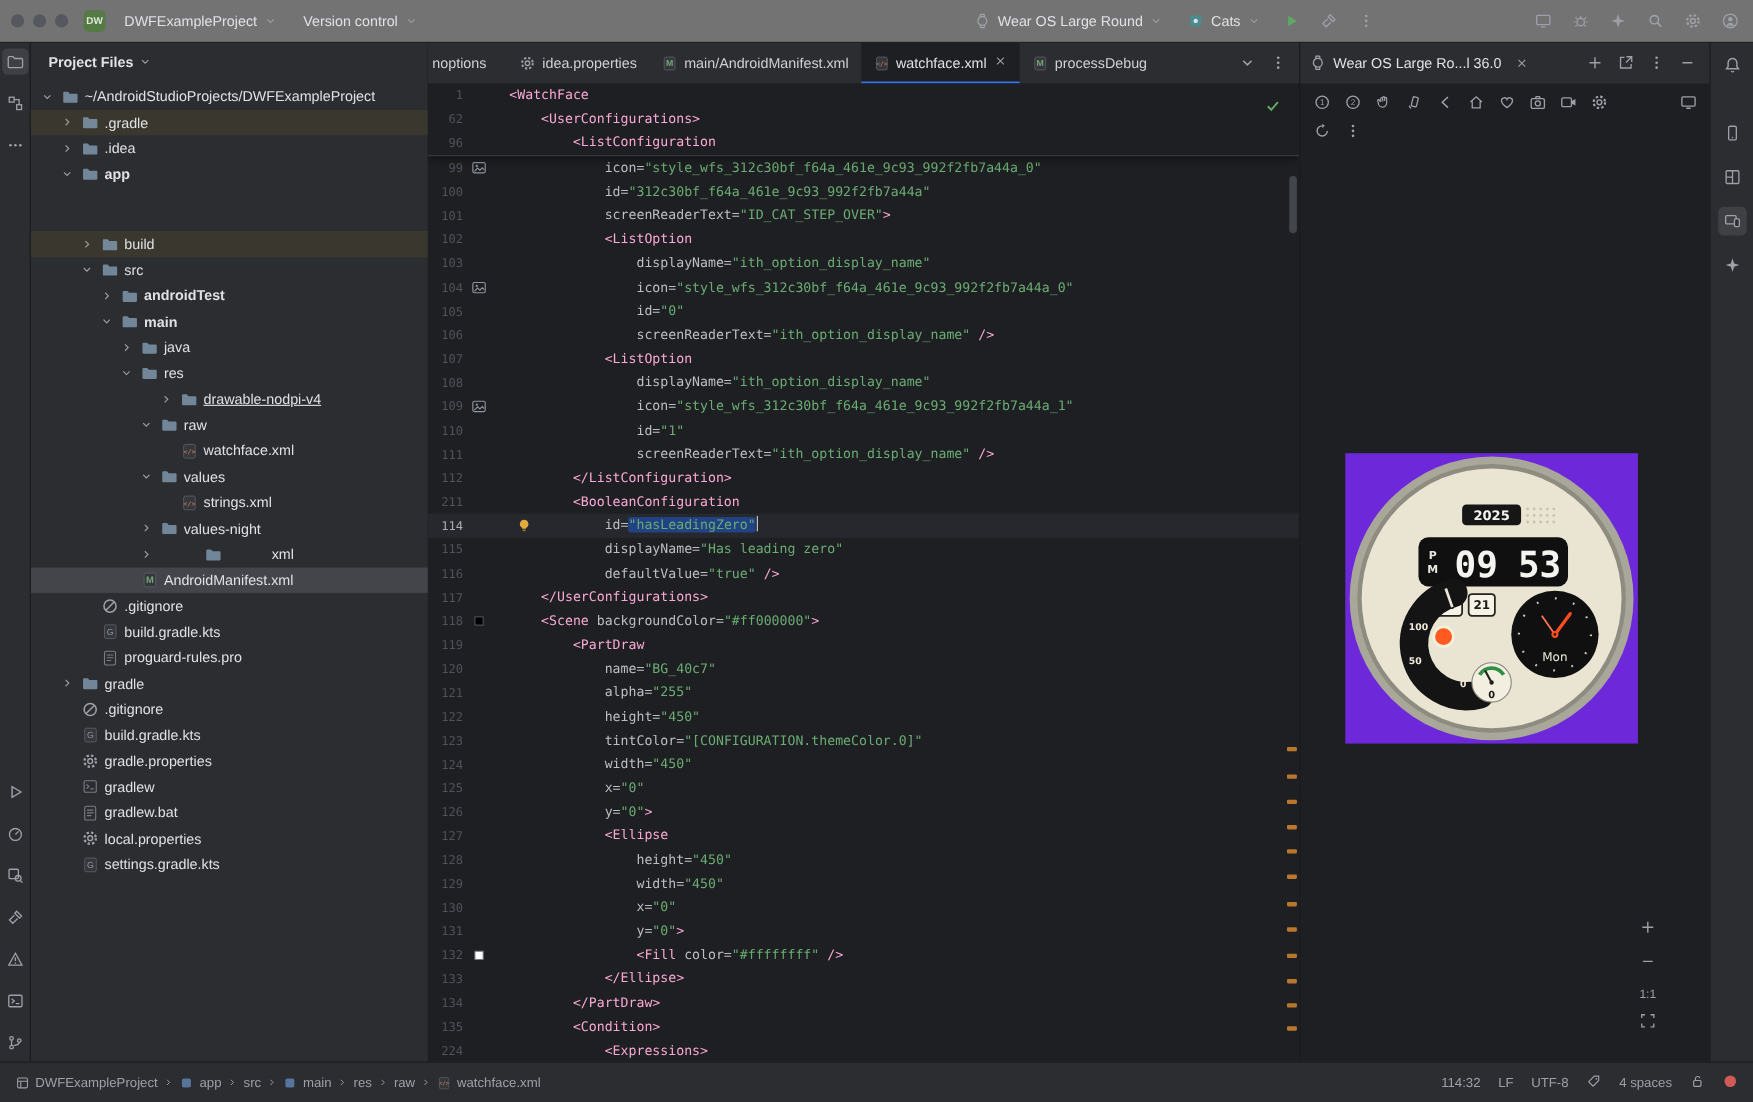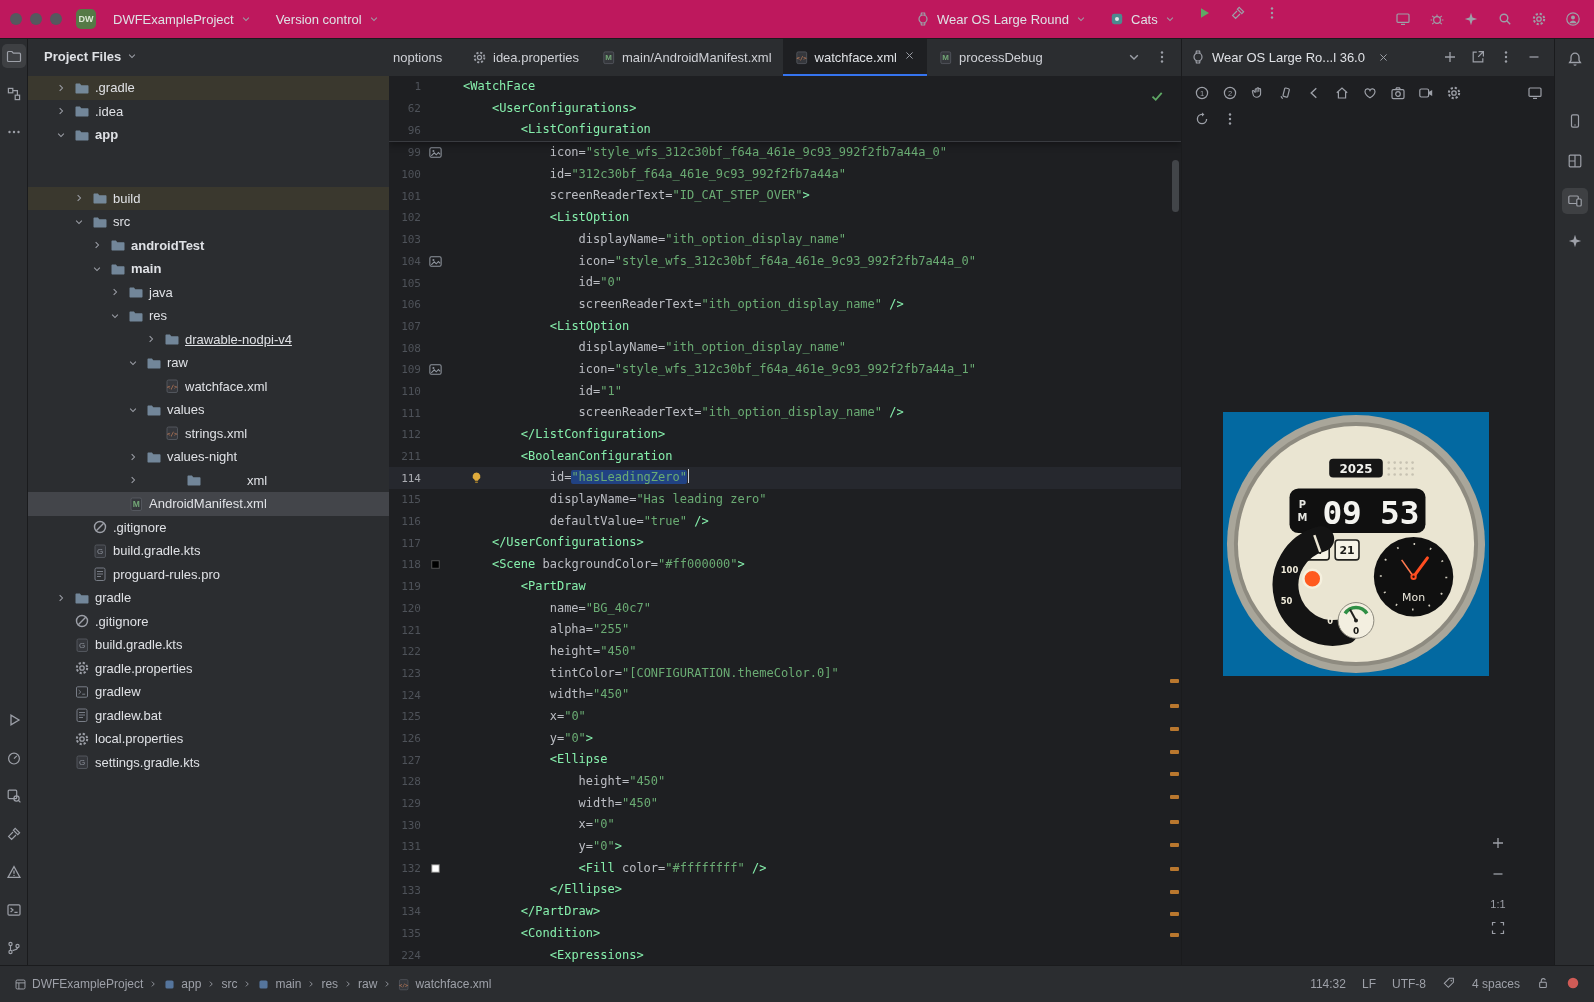--- a/index.html
+++ b/index.html
@@ -3,27 +3,27 @@
 <meta charset="utf-8">
 <style>
   html,body{margin:0;padding:0}
   body{width:1594px;height:1002px;position:relative;overflow:hidden;background:#1e1f22;
        font-family:"Liberation Sans","DejaVu Sans",sans-serif;font-size:13px;color:#dfe1e5}
   .ic{display:inline-flex;align-items:center;justify-content:center;flex:none;line-height:0}
   .ibtn{width:26px;height:26px;border-radius:5px;display:inline-flex;align-items:center;justify-content:center;flex:none}
   .ibtn.active{background:#3e4043}
 
   
-  .titlebar{position:absolute;left:0;top:0;width:100%;height:38px;background:#be185d;border-bottom:1px solid #1a1b1d;display:flex;align-items:center;z-index:5}
+  .titlebar{position:absolute;left:0;top:0;width:100%;height:38px;background:#737373;border-bottom:1px solid #1a1b1d;display:flex;align-items:center;z-index:5}
   .lights{display:flex;gap:8px;padding:0 14px 0 10px}
   .light{width:12px;height:12px;border-radius:50%;background:#55585e}
   .badge{width:20px;height:20px;border-radius:5px;background:#557a46;color:#dce7d4;font-size:9px;font-weight:bold;display:flex;align-items:center;justify-content:center;flex:none}
   .tb-left{display:flex;align-items:center;gap:10px}
   .tb-item{display:flex;align-items:center;gap:6px;padding:3px 7px;border-radius:5px;white-space:nowrap}
-  .tb-center{position:absolute;left:908px;top:0;height:38px;display:flex;gap:8px}
+  .tb-center{position:absolute;left:878px;top:0;height:38px;display:flex;align-items:center;gap:8px}
   .tb-right{position:absolute;right:8px;top:0;height:38px;display:flex;align-items:center;gap:8px}
 
   
   .left-strip{position:absolute;left:0;top:38px;width:27px;bottom:36px;background:#2b2d30;border-right:1px solid #1a1b1d;display:flex;flex-direction:column;align-items:center;padding-top:6px;z-index:4}
   .left-strip .top-group,.left-strip .bottom-group{display:flex;flex-direction:column;gap:14px;align-items:center}
   .left-strip .ibtn{width:24px;height:24px}
   .left-strip .spacer{flex:1}
   .left-strip .bottom-group{margin-bottom:6px}
 
   
@@ -51,39 +51,39 @@
   .tab-controls{margin-left:auto;display:flex;align-items:center;gap:2px;padding-right:6px}
   .editor{position:absolute;left:0;top:38px;right:0;bottom:0;font-family:"DejaVu Sans Mono",monospace;font-size:12px;overflow:hidden}
   .sticky{position:relative;z-index:2;background:#1e1f22;border-bottom:1px solid #393b40;box-shadow:0 3px 7px rgba(0,0,0,.35)}
   .crow{display:flex;height:21.7px;align-items:center;position:relative}
   .crow.caret{background:#26282e}
   .gutter{width:74px;flex:none;display:flex;align-items:center;height:100%}
   .ln{width:32px;text-align:right;color:#4e5259;font-size:11px;flex:none}
   .gic{width:20px;height:16px;flex:none;display:flex;align-items:center;justify-content:center;margin-left:4px}
   .crow.caret .ln{color:#abadb3}
   .crow pre{margin:0;white-space:pre;line-height:21.7px}
-  .tk-p{color:#bcbec4}.tk-t{color:#86efac}.tk-v{color:#6aab73}
+  .tk-p{color:#bcbec4}.tk-t{color:#f9a8d4}.tk-v{color:#6aab73}
   .tk-s{color:#6aab73;background:#214283;border-radius:2px}
   .cbar{display:inline-block;width:1.5px;height:14px;background:#cdd0d6;vertical-align:-2px;margin-left:1px}
   .bulb{position:absolute;left:80px;top:3px}
   .check{position:absolute;right:16px;top:12px;z-index:3}
   .marks{position:absolute;right:0;top:0;bottom:0;width:13px;z-index:3}
   .mark{position:absolute;right:2px;width:9px;height:3.5px;border-radius:1px}
   .sthumb{position:absolute;right:2px;top:84px;width:7px;height:52px;background:#6f737a;opacity:.45;border-radius:4px}
 
   
   .device-panel{position:absolute;left:1181px;top:38px;width:373px;bottom:36px;background:#1e1f22;border-left:1px solid #1a1b1d}
   .dp-header{height:38px;background:#2b2d30;display:flex;align-items:center;gap:6px;padding:0 8px}
   .dp-title{white-space:nowrap;color:#dfe1e5}
   .dp-controls{margin-left:auto;display:flex;align-items:center;gap:2px}
   .dp-toolbar{padding:4px 8px 6px 8px}
   .dp-row{display:flex;align-items:center;gap:4px;height:26px}
   .dp-row .ibtn{width:24px;height:24px}
   .dp-row .right{margin-left:auto}
-  .stage{position:absolute;left:41px;top:374px;width:266px;height:264px;background:#0369a1;display:flex;align-items:center;justify-content:center}
+  .stage{position:absolute;left:41px;top:374px;width:266px;height:264px;background:#6d28d9;display:flex;align-items:center;justify-content:center}
   .zoom{position:absolute;left:303px;top:792px;display:flex;flex-direction:column;align-items:center;gap:5px}
   .zlabel{font-size:11px;color:#9da0a8;margin-top:6px}
 
   
   .wt-year{fill:#f2f2ee;font:bold 12px "DejaVu Sans",sans-serif;text-anchor:middle}
   .wt-time{fill:#f4f4f0;font:bold 33px "DejaVu Sans Mono",monospace;text-anchor:middle}
   .wt-ampm{fill:#e7e7e2;font:bold 10px "DejaVu Sans",sans-serif;text-anchor:middle}
   .wt-date{fill:#1d1d19;font:bold 11px "DejaVu Sans",sans-serif;text-anchor:middle}
   .wt-mon{fill:#ece9dd;font:11px "DejaVu Sans",sans-serif;text-anchor:middle}
   .wt-g{fill:#efead9;font:bold 8.5px "DejaVu Sans",sans-serif;text-anchor:middle}
@@ -321,20 +321,35 @@
 <section class="project-panel">
   <div class="pp-header">
     <span>Project Files</span>
       <span class="ic">
         <svg viewBox="0 0 16 16" width="12" height="12">
           <path d="M4.2 6.2 8 10l3.8-3.8" fill="none" stroke="#9da0a8" stroke-width="1.4"></path>
         </svg>
       </span>
   </div>
   <div class="tree">
+      <div class="trow" style="padding-left: 8px;">
+        <span class="chev">
+          <span class="ic">
+            <svg viewBox="0 0 16 16" width="12" height="12">
+              <path d="M4.2 6.2 8 10l3.8-3.8" fill="none" stroke="#9da0a8" stroke-width="1.4"></path>
+            </svg>
+          </span>
+        </span>
+        <span class="ic">
+          <svg viewBox="0 0 16 16" width="16" height="16">
+            <path d="M1.5 4.5c0-.6.4-1 1-1h3.4l1.4 1.7h6.2c.6 0 1 .4 1 1v6.3c0 .6-.4 1-1 1h-11c-.6 0-1-.4-1-1z" fill="#7f97ab" opacity=".85"></path>
+          </svg>
+        </span>
+        <span class="lbl">~/AndroidStudioProjects/DWFExampleProject</span>
+      </div>
       <div class="trow dim" style="padding-left: 26px;">
         <span class="chev">
           <span class="ic">
             <svg viewBox="0 0 16 16" width="12" height="12">
               <path d="M6.2 4.2 10 8l-3.8 3.8" fill="none" stroke="#9da0a8" stroke-width="1.4"></path>
             </svg>
           </span>
         </span>
         <span class="ic">
           <svg viewBox="0 0 16 16" width="16" height="16">

